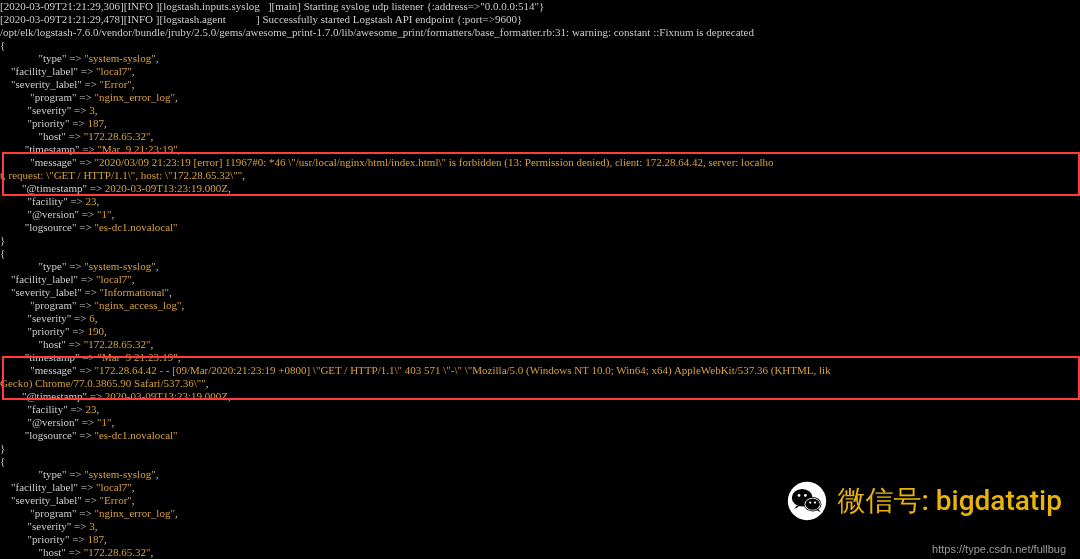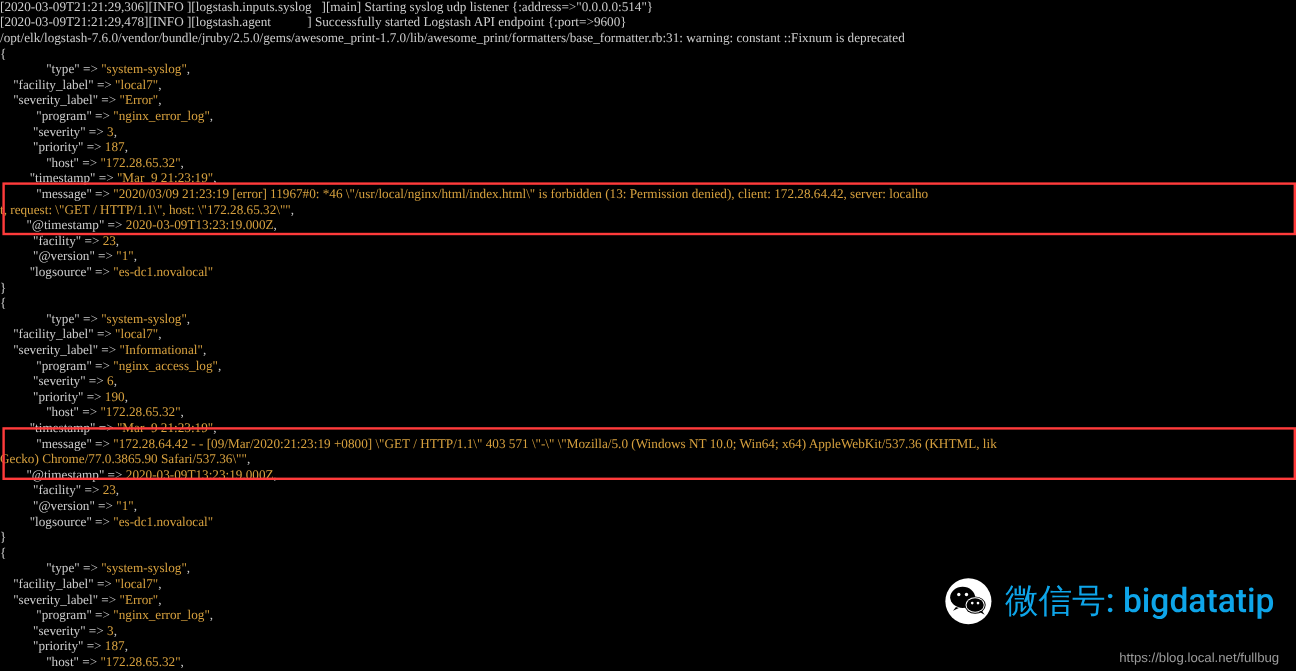--- a/index.html
+++ b/index.html
@@ -1,20 +1,20 @@
 <!DOCTYPE html>
 <html><head>
 <meta charset="utf-8">
 <style>
   html,body{margin:0;padding:0;background:#000;width:1080px;height:559px;overflow:hidden;position:relative}
   .term{font-family:Liberation Serif, serif;font-size:11px;line-height:13px;color:#ccc;white-space:pre;position:relative}
   .w{color:#ccc}
   .o{color:#d6a03e}
   .hl1,.hl2{position:absolute;border:2px solid #ff3b3b;pointer-events:none}
-  .wm{position:absolute;right:18px;bottom:38px;display:flex;align-items:center;color:#0ea5e9;font-family:-apple-system,BlinkMacSystemFont,"Segoe UI",Roboto,"Microsoft YaHei",sans-serif;font-size:28px;font-weight:500}
+  .wm{position:absolute;right:18px;bottom:38px;display:flex;align-items:center;color:#eab308;font-family:-apple-system,BlinkMacSystemFont,"Segoe UI",Roboto,"Microsoft YaHei",sans-serif;font-size:28px;font-weight:500}
   .wm-icon{width:40px;height:40px;margin-right:10px;flex-shrink:0}
   .wm-icon svg{width:100%;height:100%}
   .footer{position:absolute;right:14px;bottom:4px;color:#9b9b9b;font-family:Arial,sans-serif;font-size:11px}
 </style>
 </head>
 <body>
 
 <div class="term" id="term"><div><span class="w">[2020-03-09T21:21:29,306][INFO ][logstash.inputs.syslog   ][main] Starting syslog udp listener {:address=&gt;"0.0.0.0:514"}</span></div><div><span class="w">[2020-03-09T21:21:29,478][INFO ][logstash.agent           ] Successfully started Logstash API endpoint {:port=&gt;9600}</span></div><div><span class="w">/opt/elk/logstash-7.6.0/vendor/bundle/jruby/2.5.0/gems/awesome_print-1.7.0/lib/awesome_print/formatters/base_formatter.rb:31: warning: constant ::Fixnum is deprecated</span></div><div><span class="w">{</span></div><div><span class="w">              "type" =&gt; </span><span class="o">"system-syslog"</span><span class="w">,</span></div><div><span class="w">    "facility_label" =&gt; </span><span class="o">"local7"</span><span class="w">,</span></div><div><span class="w">    "severity_label" =&gt; </span><span class="o">"Error"</span><span class="w">,</span></div><div><span class="w">           "program" =&gt; </span><span class="o">"nginx_error_log"</span><span class="w">,</span></div><div><span class="w">          "severity" =&gt; </span><span class="o">3</span><span class="w">,</span></div><div><span class="w">          "priority" =&gt; </span><span class="o">187</span><span class="w">,</span></div><div><span class="w">              "host" =&gt; </span><span class="o">"172.28.65.32"</span><span class="w">,</span></div><div><span class="w">         "timestamp" =&gt; </span><span class="o">"Mar  9 21:23:19"</span><span class="w">,</span></div><div><span class="w">           "message" =&gt; </span><span class="o">"2020/03/09 21:23:19 [error] 11967#0: *46 \"/usr/local/nginx/html/index.html\" is forbidden (13: Permission denied), client: 172.28.64.42, server: localho</span></div><div><span class="o">t, request: \"GET / HTTP/1.1\", host: \"172.28.65.32\""</span><span class="w">,</span></div><div><span class="w">        "@timestamp" =&gt; </span><span class="o">2020-03-09T13:23:19.000Z</span><span class="w">,</span></div><div><span class="w">          "facility" =&gt; </span><span class="o">23</span><span class="w">,</span></div><div><span class="w">          "@version" =&gt; </span><span class="o">"1"</span><span class="w">,</span></div><div><span class="w">         "logsource" =&gt; </span><span class="o">"es-dc1.novalocal"</span></div><div><span class="w">}</span></div><div><span class="w">{</span></div><div><span class="w">              "type" =&gt; </span><span class="o">"system-syslog"</span><span class="w">,</span></div><div><span class="w">    "facility_label" =&gt; </span><span class="o">"local7"</span><span class="w">,</span></div><div><span class="w">    "severity_label" =&gt; </span><span class="o">"Informational"</span><span class="w">,</span></div><div><span class="w">           "program" =&gt; </span><span class="o">"nginx_access_log"</span><span class="w">,</span></div><div><span class="w">          "severity" =&gt; </span><span class="o">6</span><span class="w">,</span></div><div><span class="w">          "priority" =&gt; </span><span class="o">190</span><span class="w">,</span></div><div><span class="w">              "host" =&gt; </span><span class="o">"172.28.65.32"</span><span class="w">,</span></div><div><span class="w">         "timestamp" =&gt; </span><span class="o">"Mar  9 21:23:19"</span><span class="w">,</span></div><div><span class="w">           "message" =&gt; </span><span class="o">"172.28.64.42 - - [09/Mar/2020:21:23:19 +0800] \"GET / HTTP/1.1\" 403 571 \"-\" \"Mozilla/5.0 (Windows NT 10.0; Win64; x64) AppleWebKit/537.36 (KHTML, lik</span></div><div><span class="o">Gecko) Chrome/77.0.3865.90 Safari/537.36\""</span><span class="w">,</span></div><div><span class="w">        "@timestamp" =&gt; </span><span class="o">2020-03-09T13:23:19.000Z</span><span class="w">,</span></div><div><span class="w">          "facility" =&gt; </span><span class="o">23</span><span class="w">,</span></div><div><span class="w">          "@version" =&gt; </span><span class="o">"1"</span><span class="w">,</span></div><div><span class="w">         "logsource" =&gt; </span><span class="o">"es-dc1.novalocal"</span></div><div><span class="w">}</span></div><div><span class="w">{</span></div><div><span class="w">              "type" =&gt; </span><span class="o">"system-syslog"</span><span class="w">,</span></div><div><span class="w">    "facility_label" =&gt; </span><span class="o">"local7"</span><span class="w">,</span></div><div><span class="w">    "severity_label" =&gt; </span><span class="o">"Error"</span><span class="w">,</span></div><div><span class="w">           "program" =&gt; </span><span class="o">"nginx_error_log"</span><span class="w">,</span></div><div><span class="w">          "severity" =&gt; </span><span class="o">3</span><span class="w">,</span></div><div><span class="w">          "priority" =&gt; </span><span class="o">187</span><span class="w">,</span></div><div><span class="w">              "host" =&gt; </span><span class="o">"172.28.65.32"</span><span class="w">,</span></div></div>
 
 <div class="hl1" id="hl1" style="top: 152px; left: 2px; width: 1074px; height: 40px;"></div>
@@ -32,13 +32,13 @@
       <circle cx="46" cy="36" r="3.5" fill="#fff"></circle>
       <circle cx="58" cy="54" r="2.8" fill="#fff"></circle>
       <circle cx="70" cy="54" r="2.8" fill="#fff"></circle>
       <path d="M 24 62 L 18 70 L 30 64 Z" fill="#000"></path>
       <path d="M 78 70 L 84 78 L 72 72 Z" fill="#000"></path>
     </svg>
   </span>
   <span>微信号: bigdatatip</span>
 </div>
 
-<div class="footer">https://blog.local.net/fullbug</div>
+<div class="footer">https://type.csdn.net/fullbug</div>
 
 </body></html>

